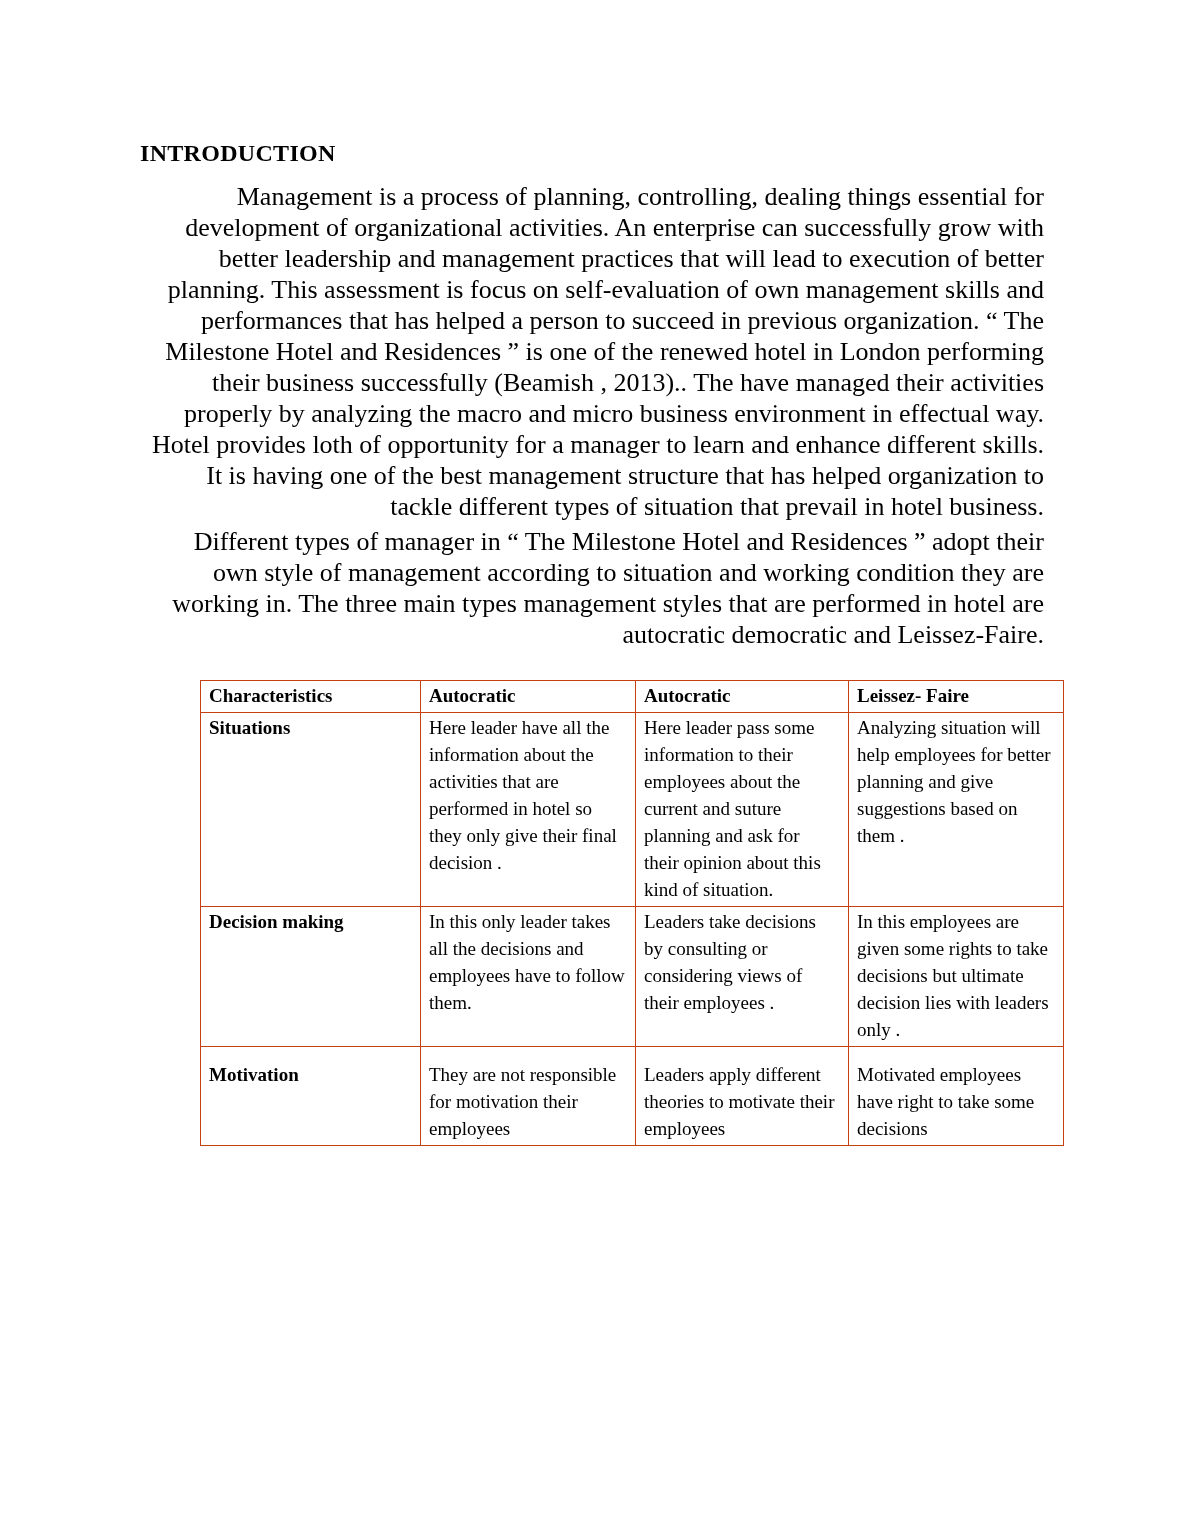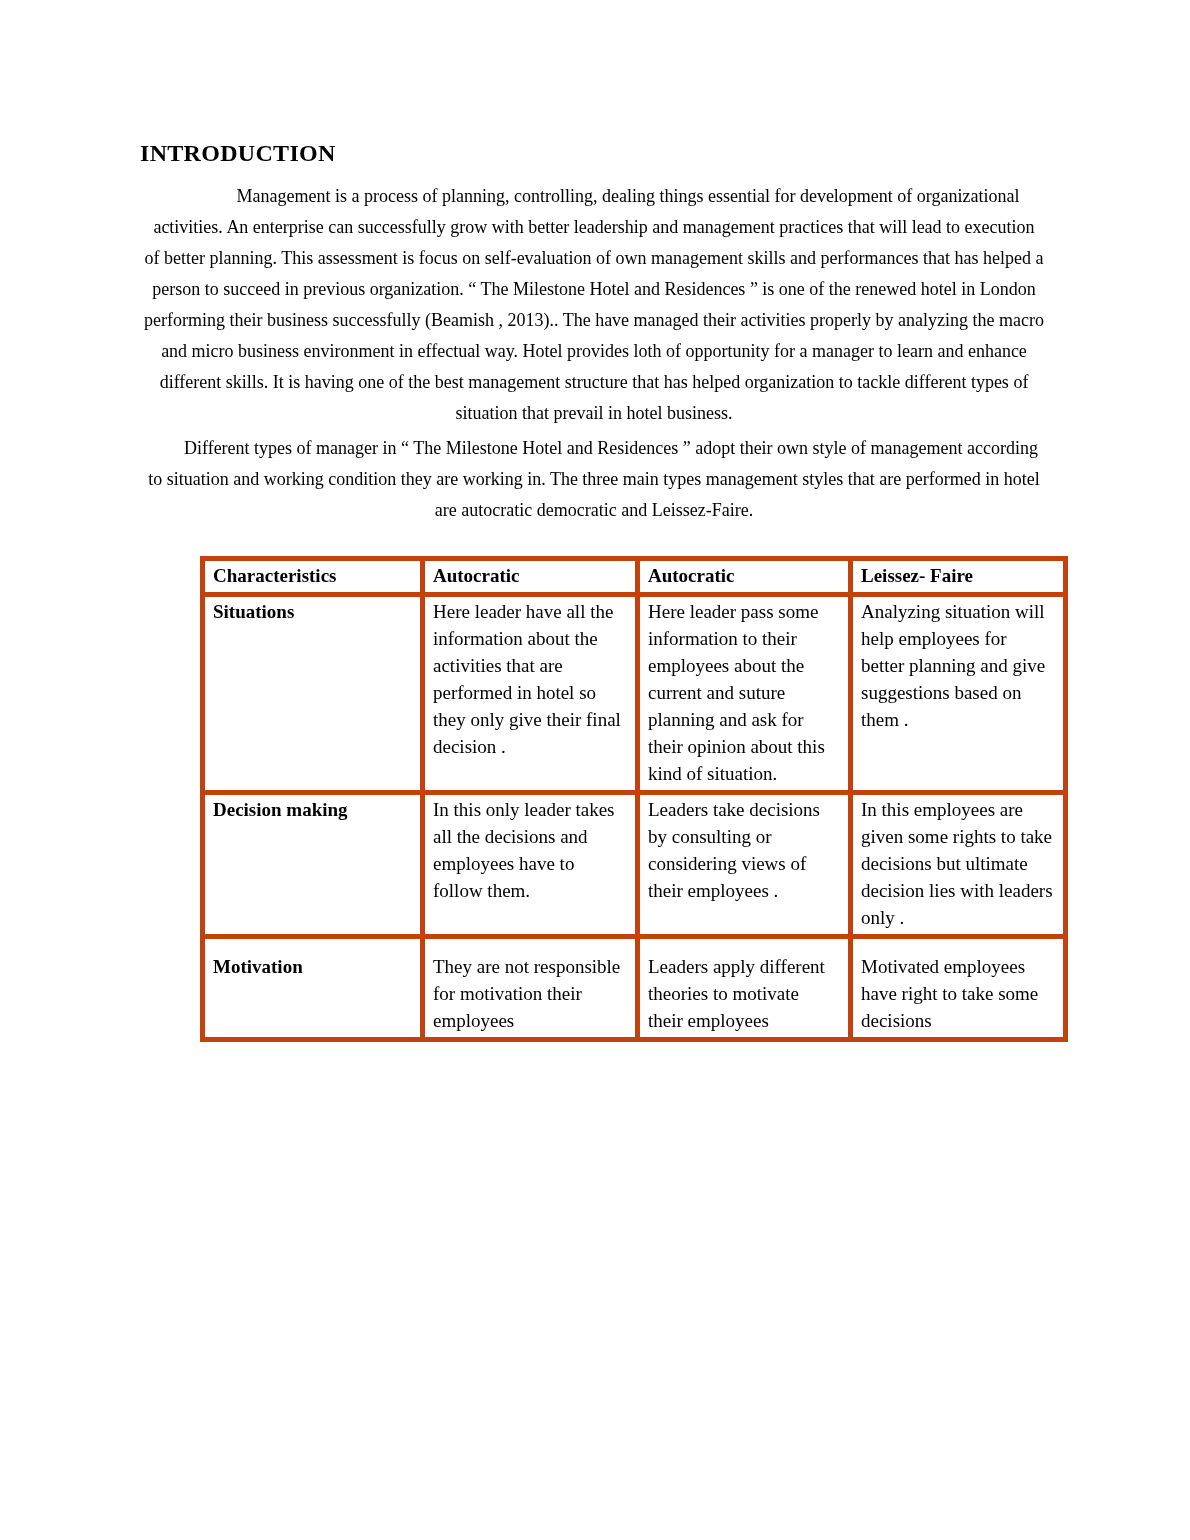--- a/index.html
+++ b/index.html
@@ -23,24 +23,24 @@
     font-size: 24px;
     font-weight: bold;
     margin: 0 0 14px 0;
     letter-spacing: 0.3px;
   }
   .heading.task {
     margin-top: 58px;
     margin-bottom: 28px;
   }
   .para {
-    font-size: 18px;
+    font-size: 26px;
     line-height: 31px;
     margin: 4px;
-    text-align: center;
+    text-align: right;
   }
   .para.indent-lg {
     text-indent: 68px;
   }
   .para.indent-sm {
     text-indent: 34px;
   }
   .subheading {
     font-size: 20px;
     line-height: 30px;
@@ -55,21 +55,21 @@
     width: 863px;
     font-size: 19px;
     line-height: 27px;
   }
   .styles-table col.c0 { width: 220px; }
   .styles-table col.c1 { width: 215px; }
   .styles-table col.c2 { width: 213px; }
   .styles-table col.c3 { width: 215px; }
   .styles-table th,
   .styles-table td {
-    border: 5px solid #c2410c;
+    border: 1px solid #c2410c;
     vertical-align: top;
     text-align: left;
     padding: 1px 10px 3px 8px;
     overflow: hidden;
   }
   .styles-table th {
     font-weight: bold;
   }
   .styles-table td.rowlabel {
     font-weight: bold;

